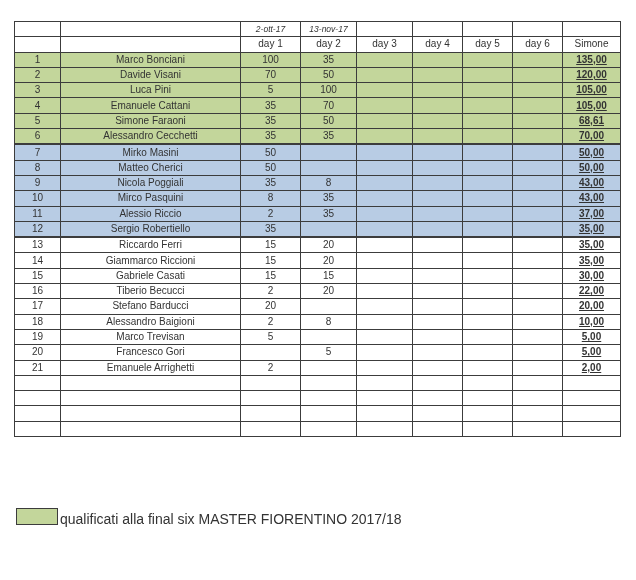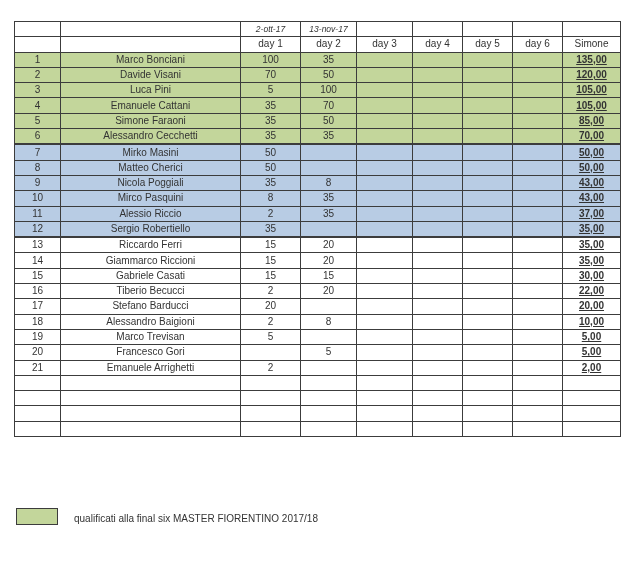--- a/index.html
+++ b/index.html
@@ -26,21 +26,21 @@
   td.total { font-weight:bold;text-decoration:underline; }
   tr.master td { background:var(--master-green); }
   tr.cadetti td { background:var(--cadetti-blue); }
   tr.boundary td { border-bottom-width:2px; }
   .legend-item { position:absolute; left:16px; display:flex; align-items:flex-end; }
   .legend-item .swatch {
     width:42px; height:17px; border:1px solid #3c3c3c; box-sizing:border-box;
   }
   .legend-item .swatch.master { background:var(--master-green); }
   .legend-item .swatch.cadetti { background:var(--cadetti-blue); }
-  .legend-item .lbl { font-size:10px; line-height:12px; margin-left:16px; color:#333333; }
+  .legend-item .lbl { font-size:14px; line-height:12px; margin-left:2px; color:#333333; }
 </style>
 </head>
 <body>
 
 <div class="page">
 
   <table class="sheet">
     <colgroup>
       <col style="width:46px">
         <col style="width:180px">
@@ -123,21 +123,21 @@
     </tr>
         <tr class="master">
       <td class="pos">5</td>
       <td class="name">Simone Faraoni</td>
       <td>35</td>
       <td>50</td>
       <td></td>
       <td></td>
       <td></td>
       <td></td>
-      <td class="total">85,00</td>
+      <td class="total">68,61</td>
     </tr>
         <tr class="master boundary">
       <td class="pos">6</td>
       <td class="name">Alessandro Cecchetti</td>
       <td>35</td>
       <td>35</td>
       <td></td>
       <td></td>
       <td></td>
       <td></td>

